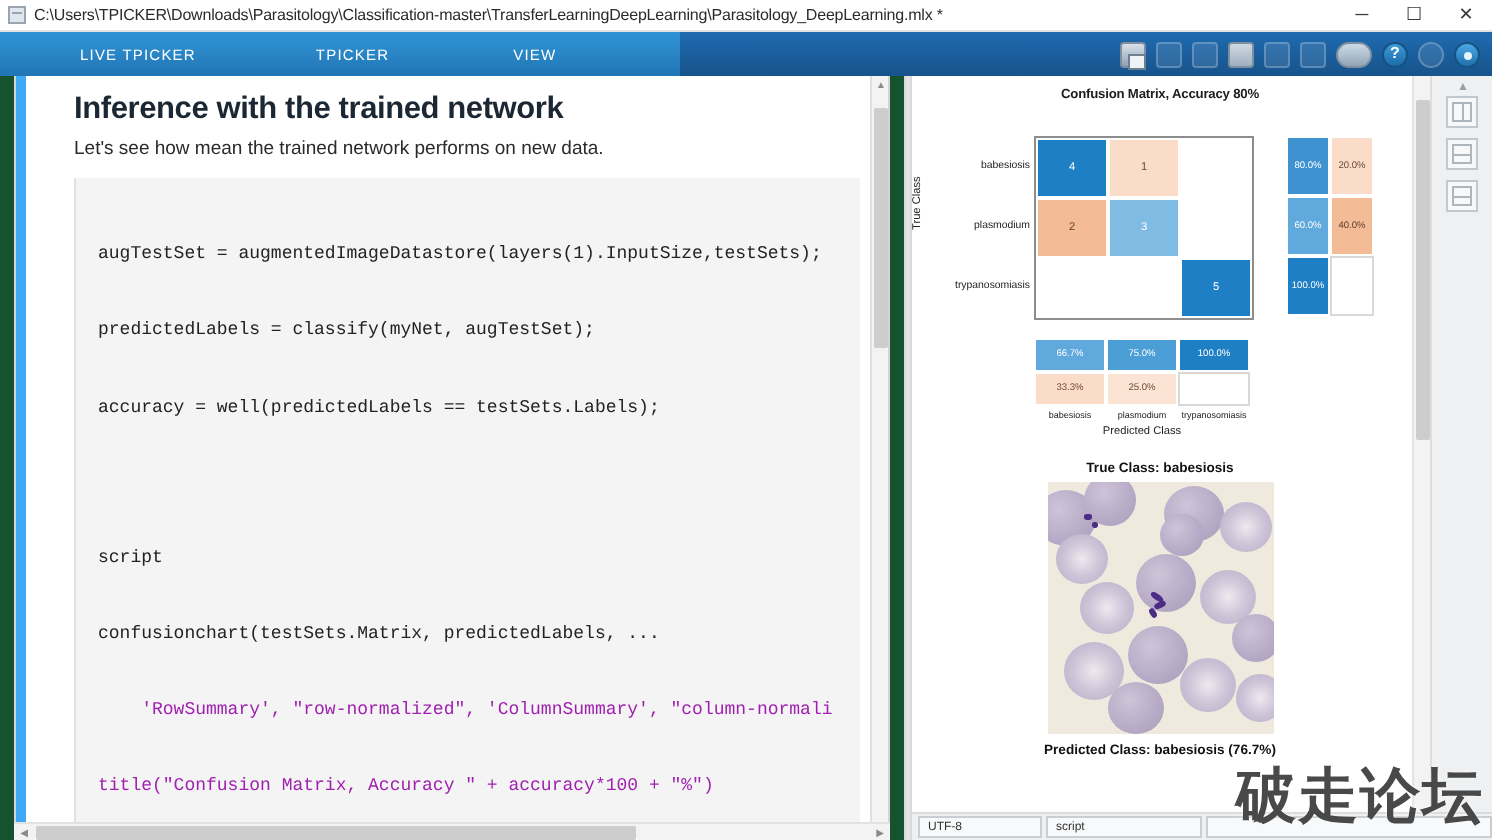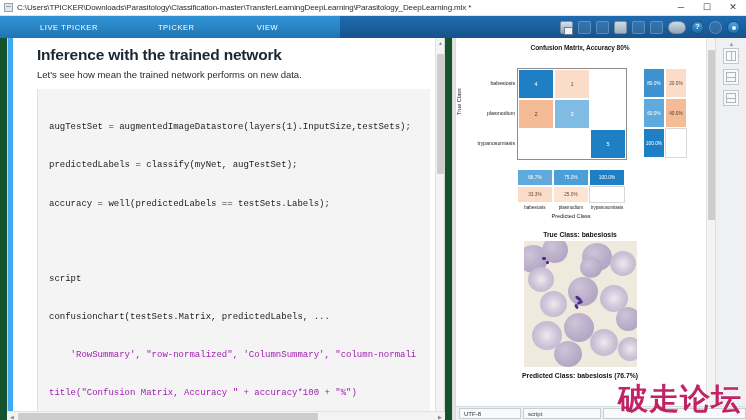--- a/index.html
+++ b/index.html
@@ -295,21 +295,21 @@
     position: absolute; background: #4b2d86; border-radius: 40%;
   }
   .img-caption {
     text-align: center; font-size: 6.8px; font-weight: bold; color: #111;
     margin-top: 5px;
   }
 
   
   .watermark {
     position: absolute; right: 4px; bottom: 6px;
-    font-size: 30px; font-weight: bold; color: #be185d;
+    font-size: 30px; font-weight: bold; color: #404040;
     letter-spacing: 1px; line-height: 1; opacity: 0.95;
     font-family: "DejaVu Sans", sans-serif;
     text-shadow: 0 0 2px rgba(255,255,255,0.6);
     pointer-events: none;
   }
 
   
   .statusbar {
     position: absolute; left: 456px; bottom: 0; width: 290px; height: 14px;
     background: #eef0f2; border-top: 1px solid #d9dcdf;

